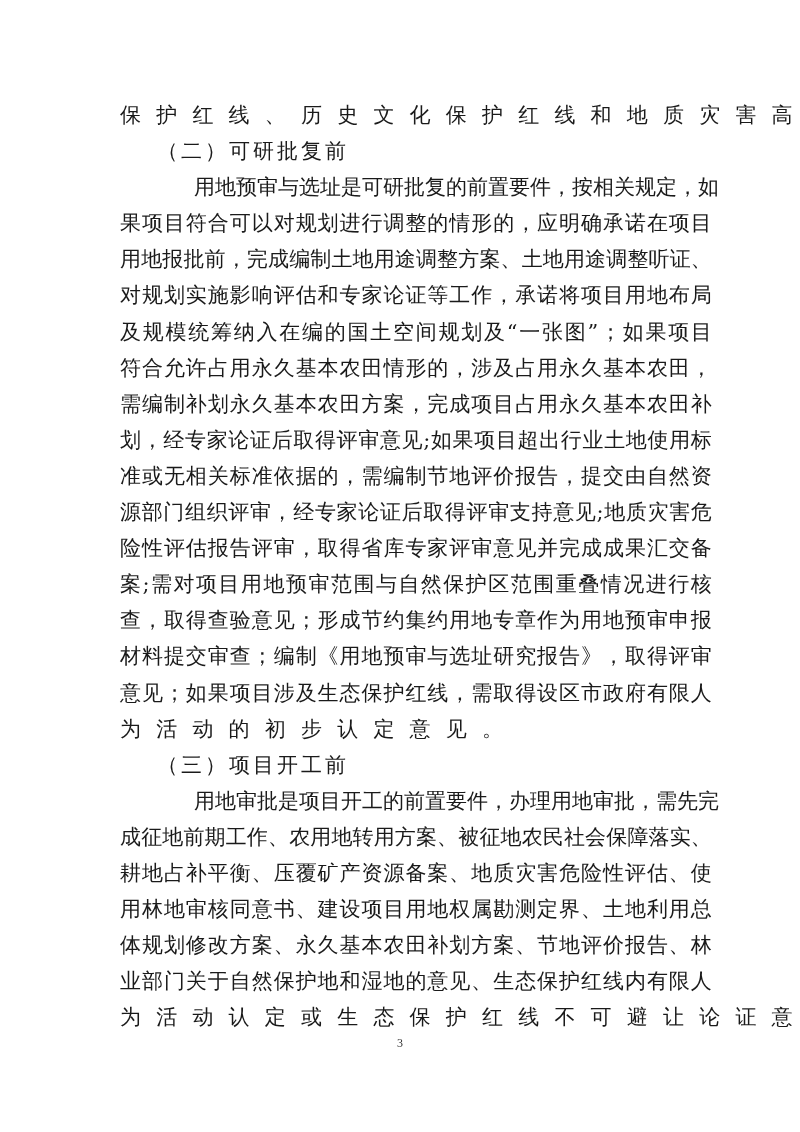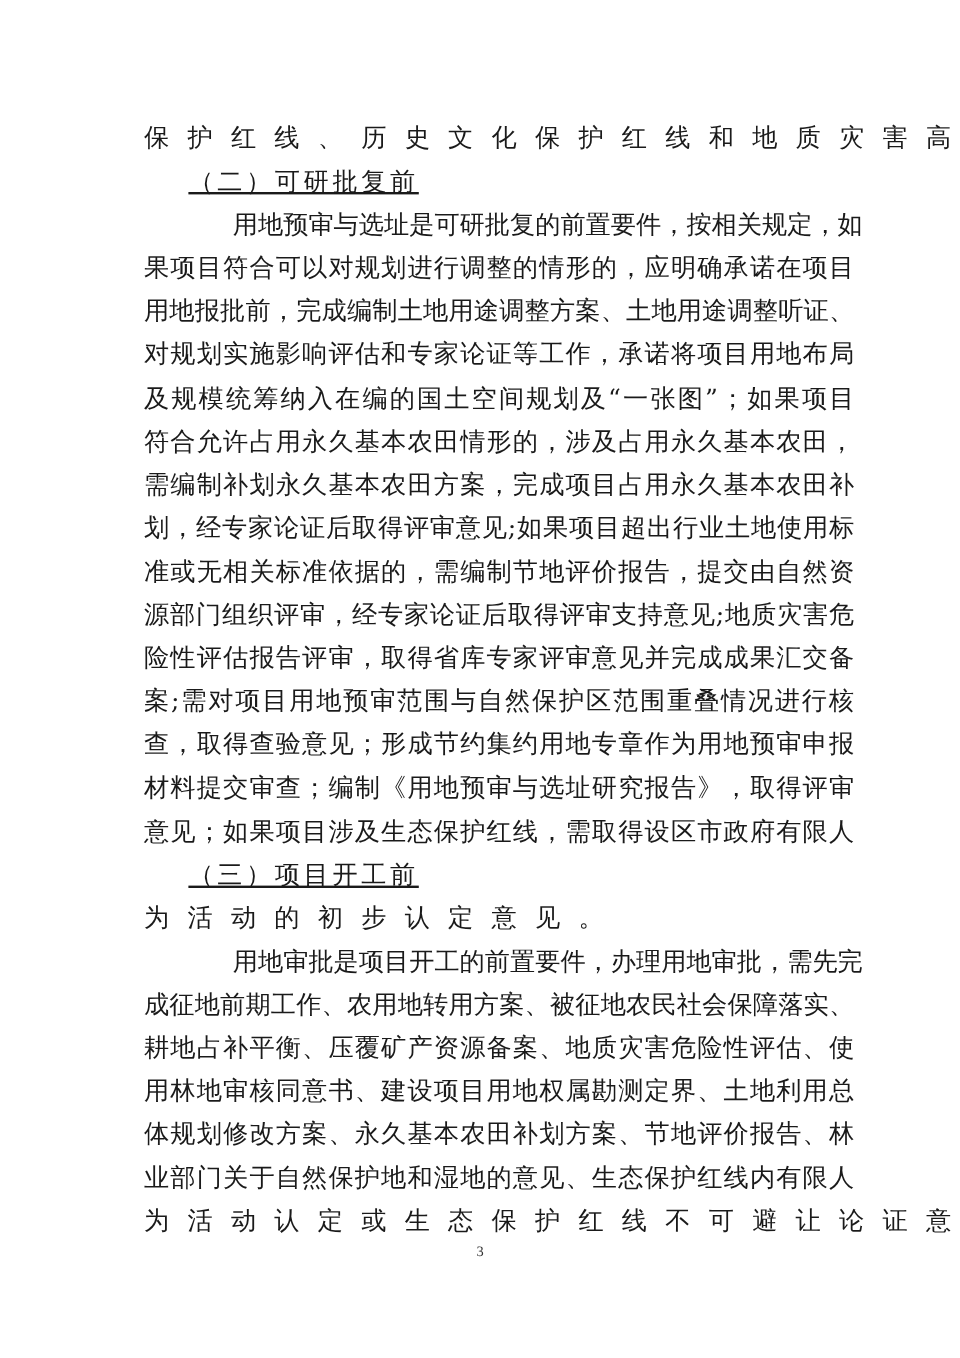--- a/index.html
+++ b/index.html
@@ -38,21 +38,20 @@
       width: 592px;
     }
     .line.last {
       text-align-last: left;
       letter-spacing: 15.2px;
     }
     .heading {
       padding-left: 37px;
       text-align-last: left;
       letter-spacing: 3px;
-      text-decoration: underline;
     }
     .indent {
       padding-left: 74px;
       width: 518px;
     }
     .page-number {
       position: absolute;
       left: 0;
       width: 800px;
       top: 1036px;
@@ -498,22 +497,22 @@
         <span>得</span>
         <span>设</span>
         <span>区</span>
         <span>市</span>
         <span>政</span>
         <span>府</span>
         <span>有</span>
         <span>限</span>
         <span>人</span>
       </span>
+    <span class="line last">为活动的初步认定意见。</span>
     <span class="line heading">（三）项目开工前</span>
-    <span class="line last">为活动的初步认定意见。</span>
     <span class="line indent" style="display: flex; justify-content: space-between;">
         <span>用</span>
         <span>地</span>
         <span>审</span>
         <span>批</span>
         <span>是</span>
         <span>项</span>
         <span>目</span>
         <span>开</span>
         <span>工</span>

